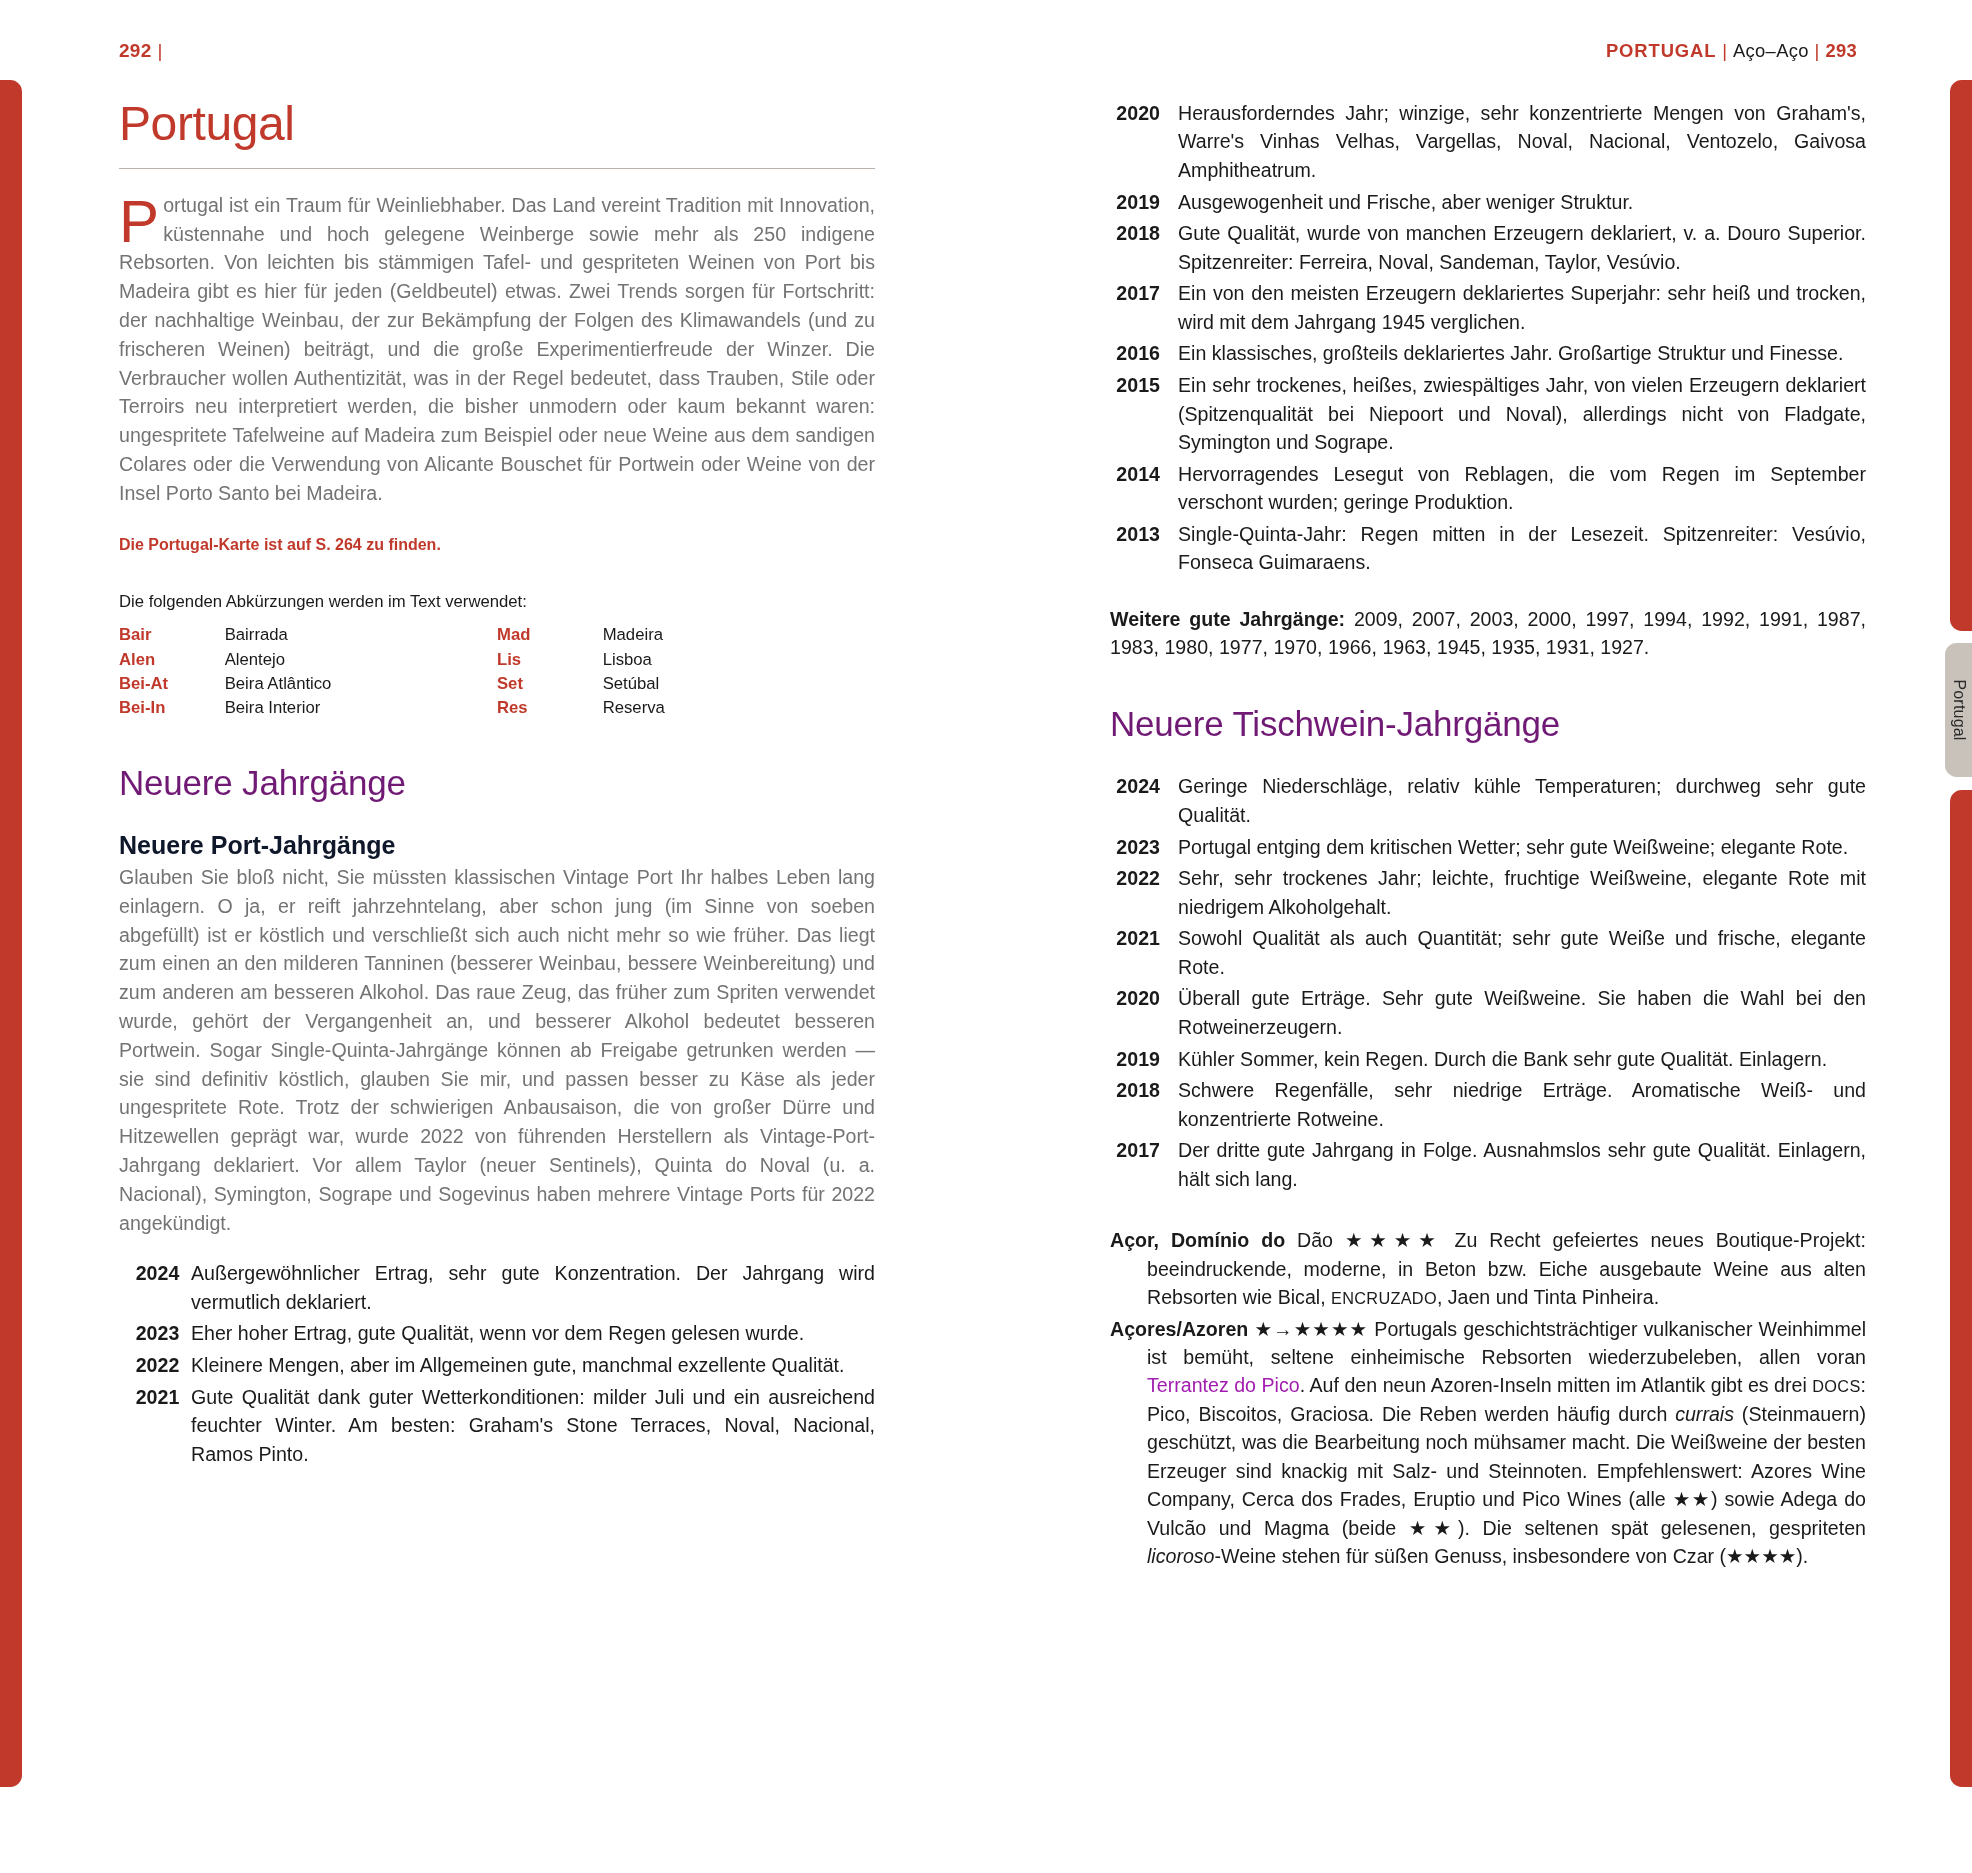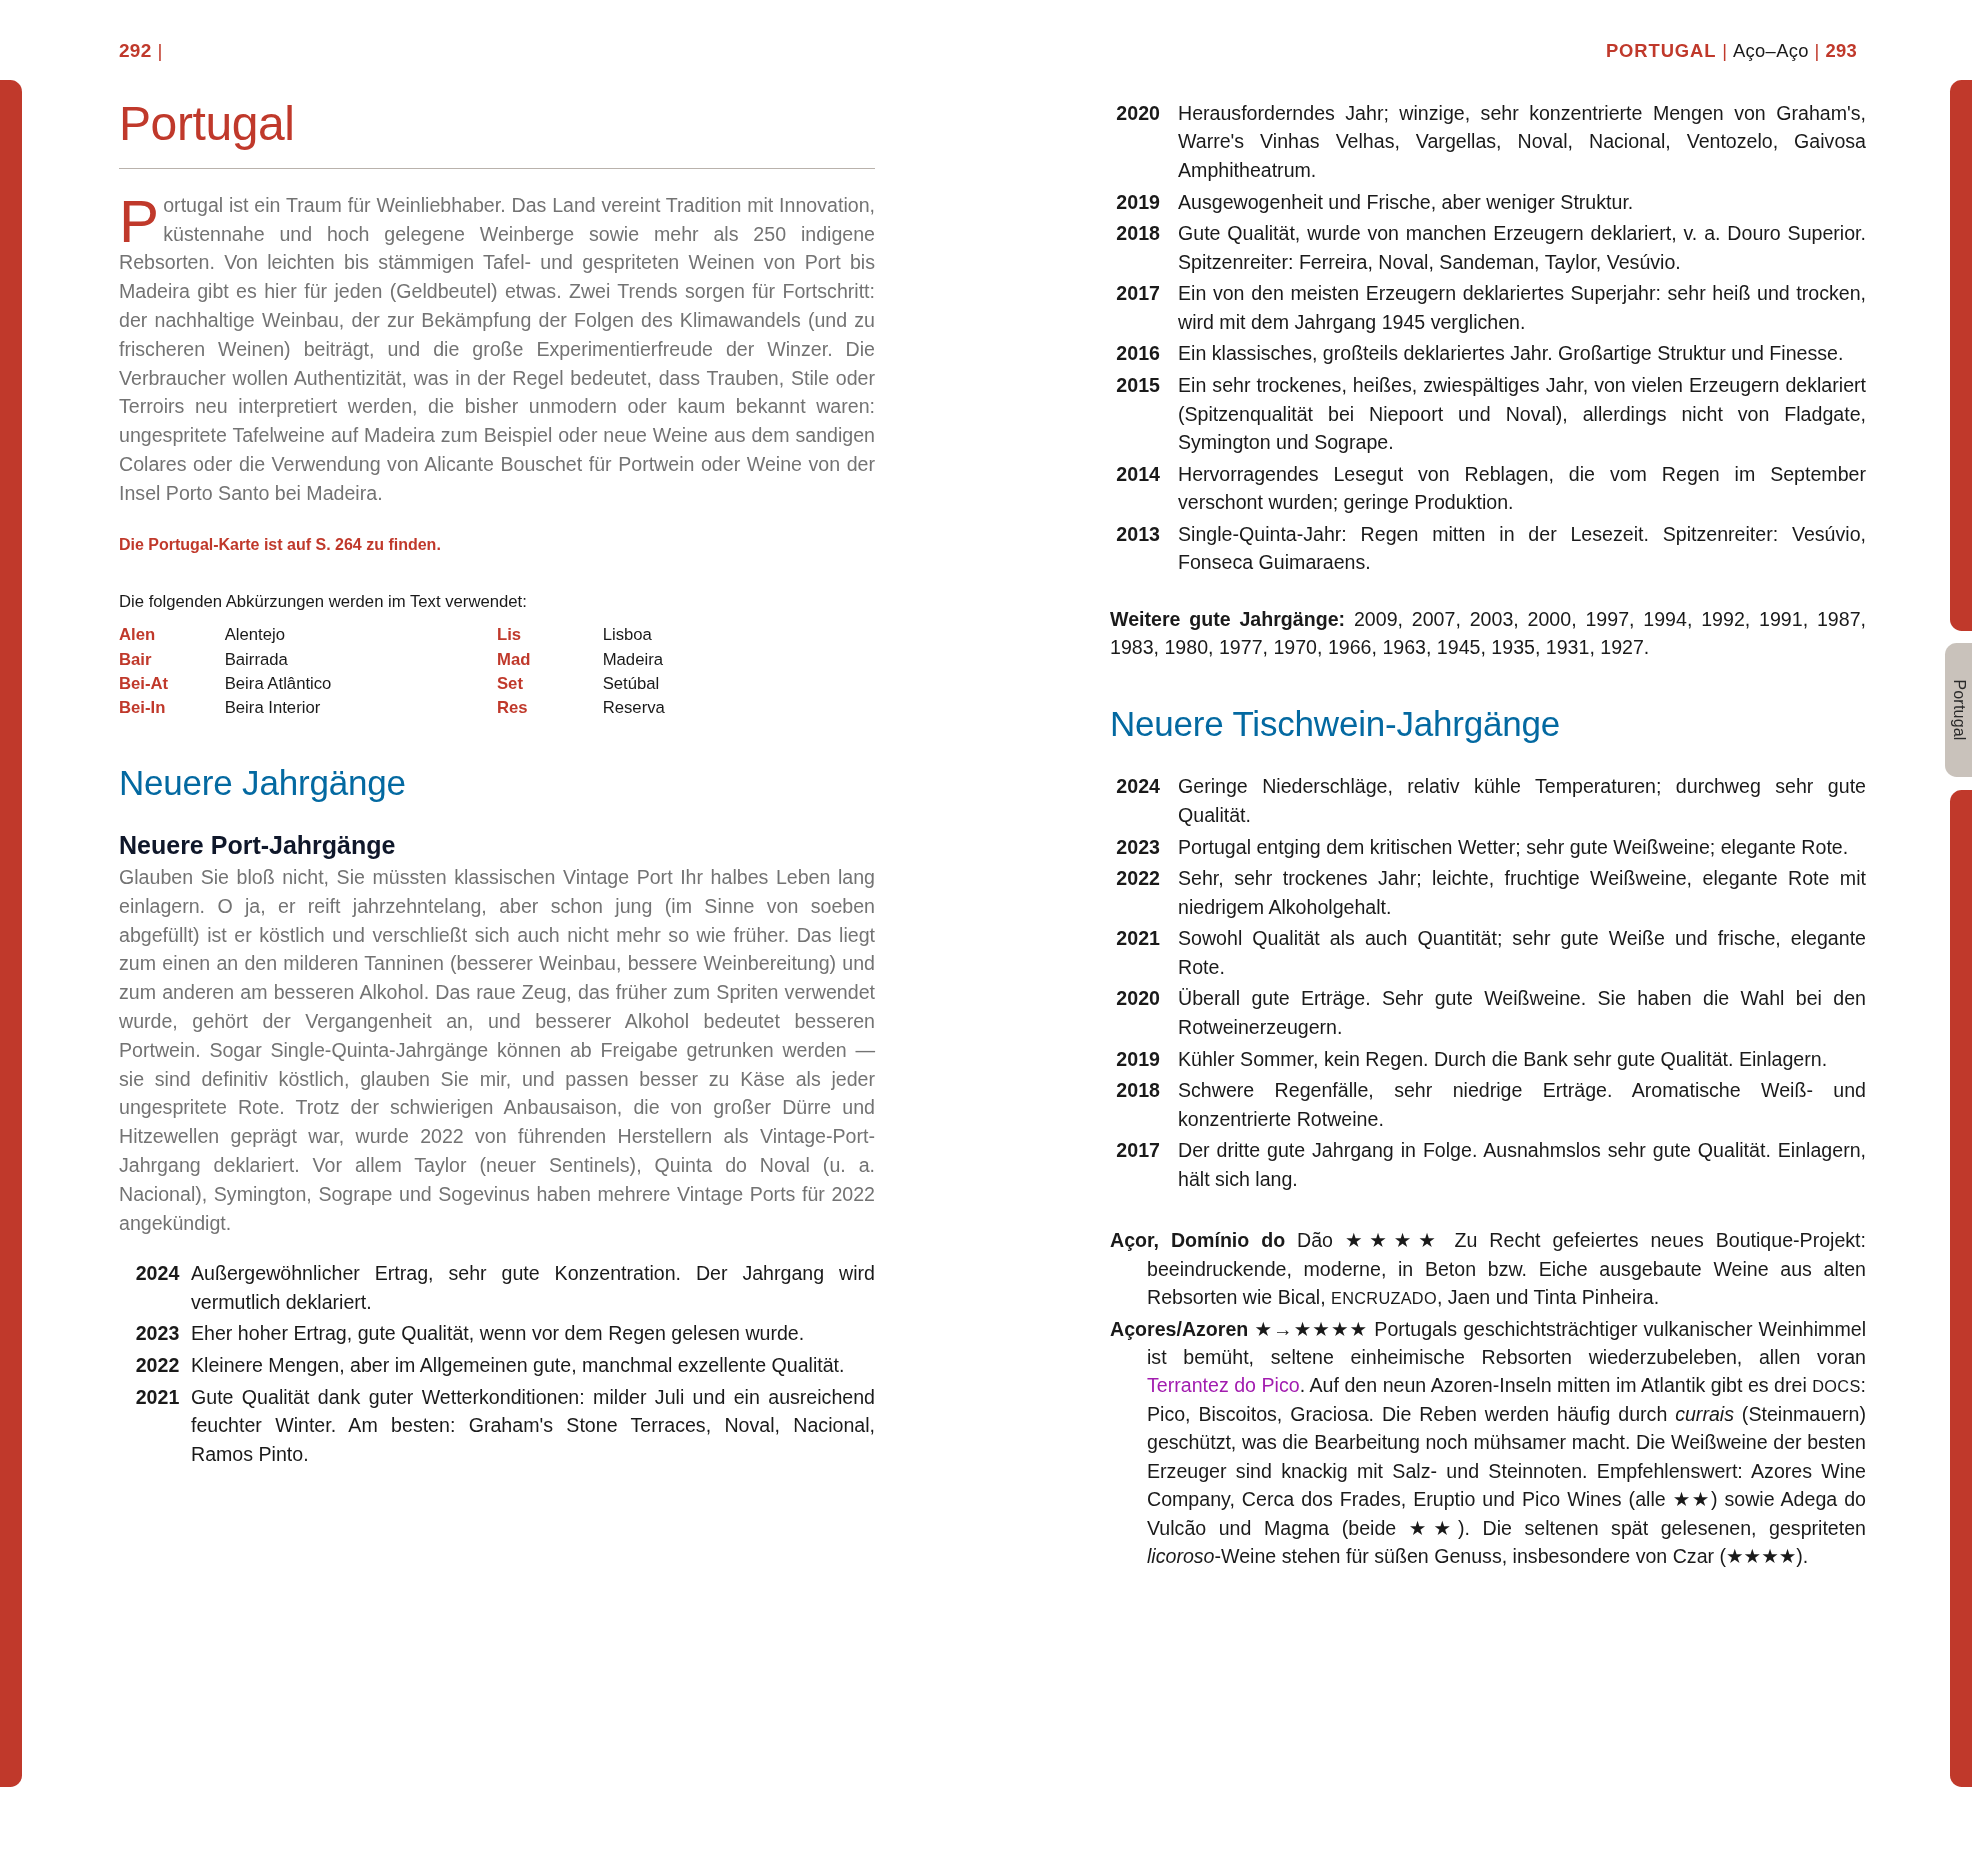--- a/index.html
+++ b/index.html
@@ -183,21 +183,21 @@
   }
   table.abbr td.key2 {
     color: #c0392b;
     font-weight: bold;
     width: 99px;
   }
 
   h2.sec {
     font-size: 35px;
     font-weight: normal;
-    color: #0369a1;
+    color: #701a75;
     margin: 43px 0 28px 0;
     letter-spacing: -0.2px;
   }
   h3.sub {
     font-size: 25px;
     font-weight: bold;
     color: #0f172a;
     margin: 0 0 3px 0;
   }
 
@@ -296,30 +296,30 @@
     <span class="dropcap">P</span>
     <p class="body">ortugal ist ein Traum für Weinliebhaber. Das Land vereint Tradition mit Innovation, küstennahe und hoch gelegene Weinberge sowie mehr als 250 indigene Rebsorten. Von leichten bis stämmigen Tafel- und gespriteten Weinen von Port bis Madeira gibt es hier für jeden (Geldbeutel) etwas. Zwei Trends sorgen für Fortschritt: der nachhaltige Weinbau, der zur Bekämpfung der Folgen des Klimawandels (und zu frischeren Weinen) beiträgt, und die große Experimentierfreude der Winzer. Die Verbraucher wollen Authentizität, was in der Regel bedeutet, dass Trauben, Stile oder Terroirs neu interpretiert werden, die bisher unmodern oder kaum bekannt waren: ungespritete Tafelweine auf Madeira zum Beispiel oder neue Weine aus dem sandigen Colares oder die Verwendung von Alicante Bouschet für Portwein oder Weine von der Insel Porto Santo bei Madeira.</p>
   </div>
 
   <p class="note-red">Die Portugal-Karte ist auf S. 264 zu finden.</p>
 
   <p class="abbr-intro">Die folgenden Abkürzungen werden im Text verwendet:</p>
   <table class="abbr">
     <tbody>
       <tr>
+        <td class="key">Bair</td>
+        <td class="val">Bairrada</td>
+        <td class="key2">Mad</td>
+        <td class="val">Madeira</td>
+      </tr>
+      <tr>
         <td class="key">Alen</td>
         <td class="val">Alentejo</td>
         <td class="key2">Lis</td>
         <td class="val">Lisboa</td>
-      </tr>
-      <tr>
-        <td class="key">Bair</td>
-        <td class="val">Bairrada</td>
-        <td class="key2">Mad</td>
-        <td class="val">Madeira</td>
       </tr>
       <tr>
         <td class="key">Bei-At</td>
         <td class="val">Beira Atlântico</td>
         <td class="key2">Set</td>
         <td class="val">Setúbal</td>
       </tr>
       <tr>
         <td class="key">Bei-In</td>
         <td class="val">Beira Interior</td>

